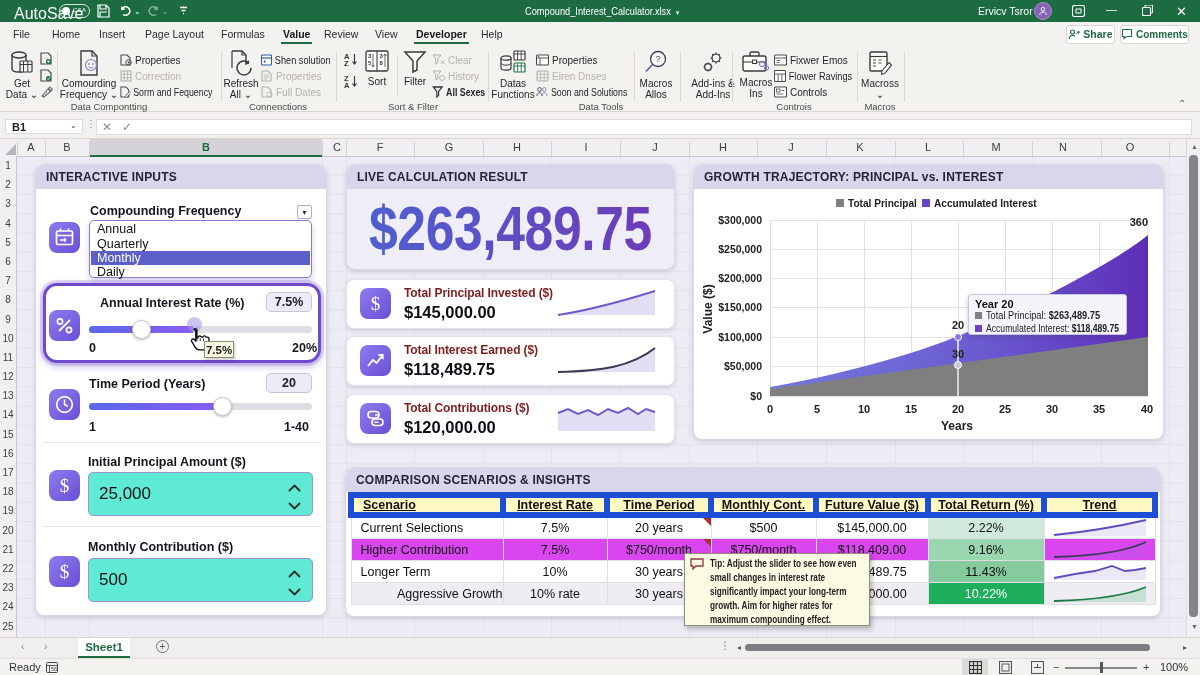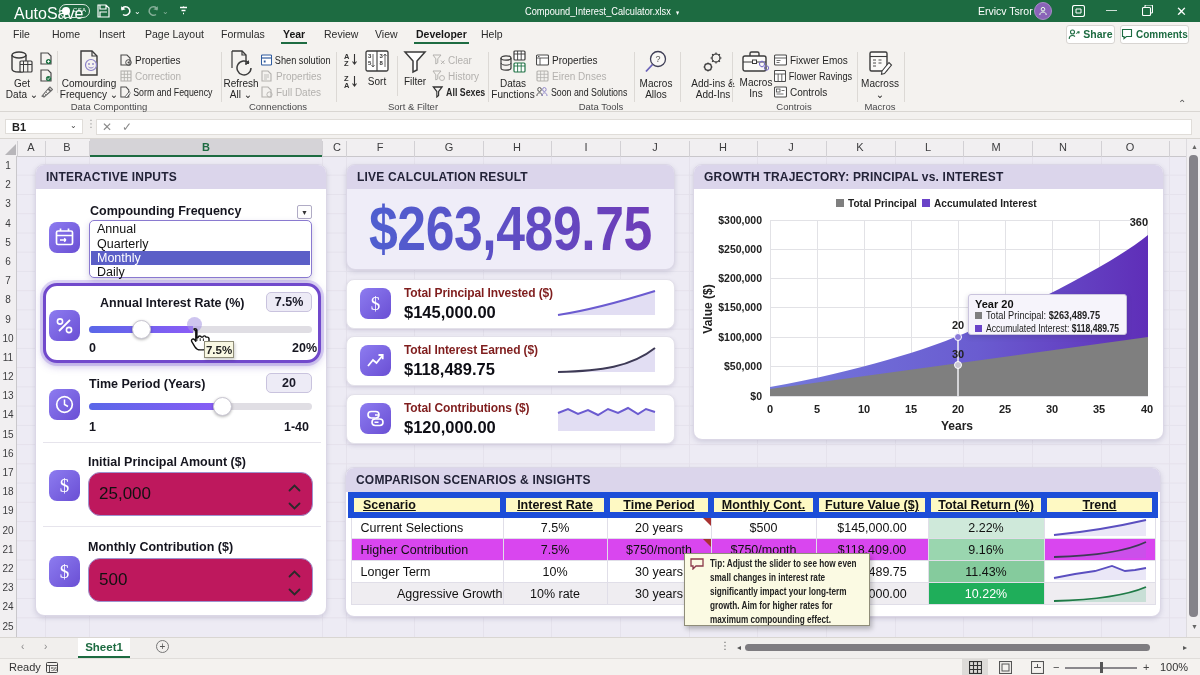--- a/index.html
+++ b/index.html
@@ -45,21 +45,21 @@
   .icon-sq { position:absolute; width:31px; height:31px; border-radius:8px; background:linear-gradient(135deg,#8d7cf0,#6a4fd4); }
   .icon-sq svg { position:absolute; left:0; top:0; }
 
   .lbl { position:absolute; font-weight:bold; font-size:12.5px; color:#15151f; white-space:nowrap; }
   .chip { position:absolute; background:#edebf6; border:1px solid #c9c3de; border-radius:5px; font-weight:bold; font-size:12.5px; color:#1a1a28; text-align:center; }
 
   .track { position:absolute; height:7px; border-radius:4px; background:#e0dee4; }
   .fill { position:absolute; height:7px; border-radius:4px 0 0 4px; background:linear-gradient(90deg,#5a67e8,#8a5cf6); }
   .thumb { position:absolute; width:19px; height:19px; border-radius:50%; background:#fff; border:1px solid #c9c6d2; box-shadow:0 1px 3px rgba(0,0,0,0.3); }
 
-  .spin { position:absolute; background:#be185d; border:1.5px solid #9d93cf; border-radius:12px; }
+  .spin { position:absolute; background:#5eead4; border:1.5px solid #9d93cf; border-radius:5px; }
   .spin .num { position:absolute; left:10px; top:50%; transform:translateY(-50%); font-size:17px; color:#111; }
   .spinbtn { position:absolute; right:7px; width:22px; height:17px; color:#333; text-align:center; }
 
   .card { position:absolute; background:#fff; border:1px solid #e3e1ea; border-radius:8px; box-shadow:0 2px 4px rgba(80,70,120,0.15); }
   .ctitle { position:absolute; font-size:12px; font-weight:bold; color:#7f1d1d; letter-spacing:-0.1px; }
   .cval { position:absolute; font-size:16.5px; font-weight:bold; color:#0d0d14; }
 
   table.cmp { border-collapse:collapse; font-size:12.5px; color:#111; width:100%; }
   table.cmp th { background:#fef9c3; font-weight:bold; border:6px solid #1d4ed8; height:20px;text-decoration:underline; }
   table.cmp td { border:1px solid #e0dee8; text-align:center; height:22px; position:relative; }
@@ -107,21 +107,21 @@
     </svg>
   <span class="t" style="left:1176px;top:4px;font-size:13px;font-weight:300;">✕</span>
 </div>
 
 <div id="menubar" class="abs">
   <span class="mtab" style="left:13px;">File</span>
   <span class="mtab" style="left:52px;">Home</span>
   <span class="mtab" style="left:99px;">Insert</span>
   <span class="mtab" style="left:145px;">Page Layout</span>
   <span class="mtab" style="left:221px;">Formulas</span>
-  <span class="mtab sel" style="left:283px;">Year</span>
+  <span class="mtab sel" style="left:283px;">Value</span>
   <span class="mtab" style="left:324px;">Review</span>
   <span class="mtab" style="left:375px;">View</span>
   <span class="mtab sel" style="left:416px;">Developer</span>
   <span class="mtab" style="left:481px;">Help</span>
   <span class="chromebtn" style="left:1066px;width:49px;"><svg style="vertical-align:-2px" width="12" height="12" viewBox="0 0 12 12">
         <circle cx="4.5" cy="4" r="2" fill="none" stroke="#1d6b41" stroke-width="1.1"></circle>
         <path d="M1.2 11c0-2.2 1.5-3.5 3.3-3.5 1 0 1.9 0.4 2.5 1" fill="none" stroke="#1d6b41" stroke-width="1.1"></path>
         <path d="M8.2 5.5 L11.2 3.8 M11.2 3.8l-1.9 0.1M11.2 3.8l-0.4 1.8" fill="none" stroke="#1d6b41" stroke-width="1"></path>
       </svg> Share</span>
   <span class="chromebtn" style="left:1120px;width:69px;font-size:10px;"><svg style="vertical-align:-2px" width="12" height="12" viewBox="0 0 12 12">

